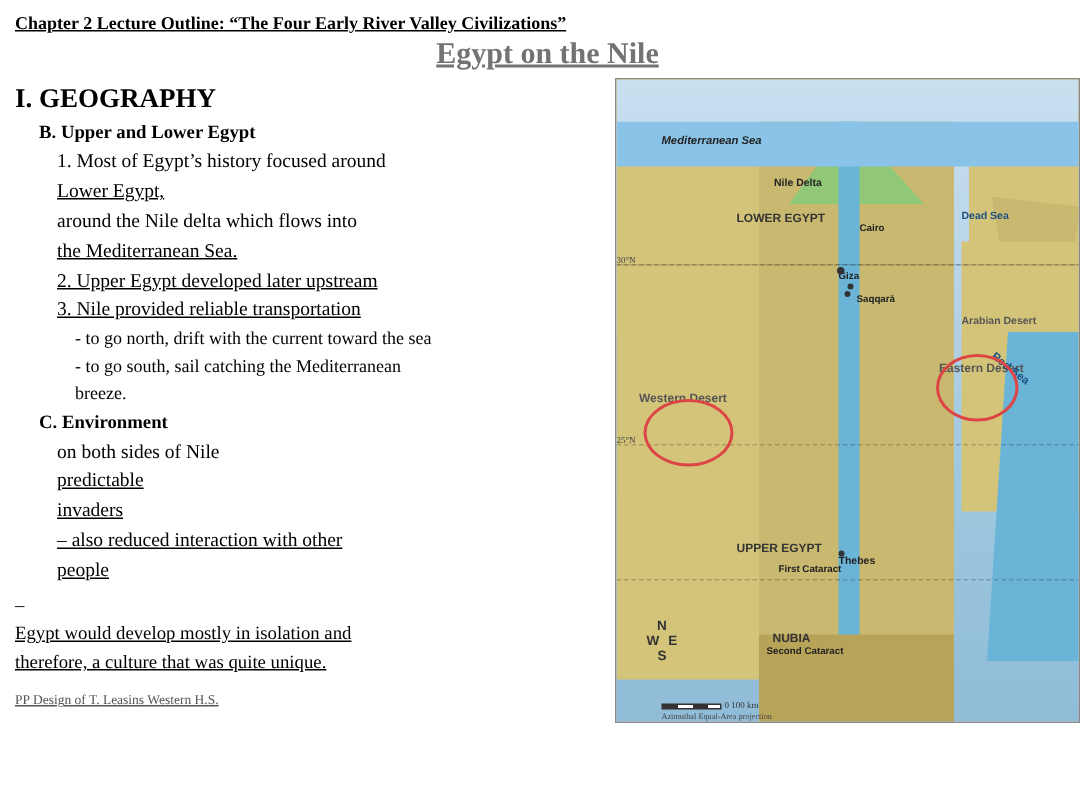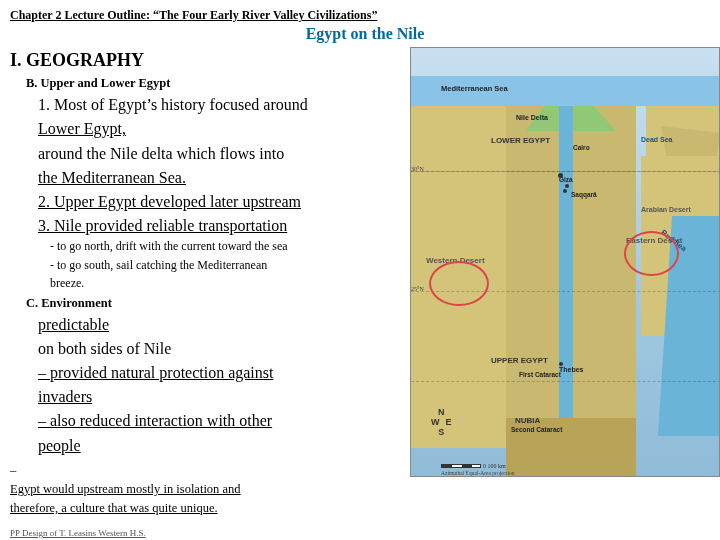--- a/index.html
+++ b/index.html
@@ -18,25 +18,26 @@
       flex-direction: column;
       padding: 8px 0 6px 10px;
     }
     .chapter-title {
       font-size: 12px;
       font-weight: bold;
       text-decoration: underline;
       margin-bottom: 2px;
     }
     .main-title {
-      font-size: 16px;
+      font-size: 20px;
       font-weight: bold;
       text-align: center;
-      color: #0369a1;
+      color: #737373;
       margin-bottom: 4px;
+      text-decoration: underline;
     }
     .content-area {
       display: flex;
       flex: 1;
       gap: 8px;
     }
     .left-panel {
       flex: 1;
       font-size: 12.5px;
       line-height: 1.45;
@@ -58,20 +59,21 @@
       position: absolute;
       inset: 0;
       background: linear-gradient(180deg, #c8e0f0 0%, #b8d4e8 30%, #a0c8e0 60%, #90bcd8 100%);
     }
     
     .med-sea {
       position: absolute;
       top: 8px;
       left: 30px;
       font-size: 8px;
+      font-style: italic;
       color: #1a5080;
       font-weight: bold;
     }
     
     .ng-header {
       position: absolute;
       top: 0;
       left: 0;
       right: 0;
       height: 28px;
@@ -208,21 +210,21 @@
       font-weight: bold;
       font-size: 18px;
     }
     .sub-heading {
       font-weight: bold;
       margin-left: 16px;
       font-size: 12.5px;
     }
     .item {
       margin-left: 28px;
-      font-size: 16px;
+      font-size: 13px;
     }
     .sub-item {
       margin-left: 40px;
       font-size: 12px;
     }
     .footer-credit {
       font-size: 9px;
       color: #555;
       margin-top: 4px;
       text-decoration: underline;
@@ -248,28 +250,27 @@
       <div class="line-block item">1.  Most of Egypt’s history focused around</div>
       <div class="line-block item"><u>    Lower Egypt,</u></div>
       <div class="line-block item">    around the Nile delta which flows into</div>
       <div class="line-block item"><u>    the Mediterranean Sea.</u></div>
       <div class="line-block item"><u>2.  Upper Egypt developed later upstream</u></div>
       <div class="line-block item"><u>3.  Nile provided reliable transportation</u></div>
       <div class="line-block sub-item">- to go north, drift with the current toward the sea</div>
       <div class="line-block sub-item">- to go south, sail catching the Mediterranean</div>
       <div class="line-block sub-item">  breeze.</div>
       <div class="line-block sub-heading">C.  Environment</div>
+      <div class="line-block item">    on both sides of Nile</div>
       <div class="line-block item"><u>predictable</u></div>
-      <div class="line-block item">    on both sides of Nile</div>
-      <div class="line-block item"><u>   – provided natural protection against</u></div>
       <div class="line-block item"><u>invaders</u></div>
       <div class="line-block item"><u>   – also reduced interaction with other</u></div>
       <div class="line-block item"><u>people</u></div>
       <div class="line-block" style="margin-top:4px; font-size:12.5px;">–</div>
-      <div class="line-block" style="font-size:12.5px; text-decoration:underline;">Egypt would upstream mostly in isolation and</div>
+      <div class="line-block" style="font-size:12.5px; text-decoration:underline;">Egypt would develop mostly in isolation and</div>
       <div class="line-block" style="font-size:12.5px; text-decoration:underline;">therefore, a culture that was quite unique.</div>
       <div class="footer-credit" style="margin-top:10px;">PP Design of T. Leasins Western H.S.</div>
     </div>
 
     <div class="right-panel">
       <div class="map-container">
 
         <div class="ng-header">
           <div class="ng-logo">
             <span style="font-size:6px;">NATIONAL<br>GEOGRAPHIC</span>

